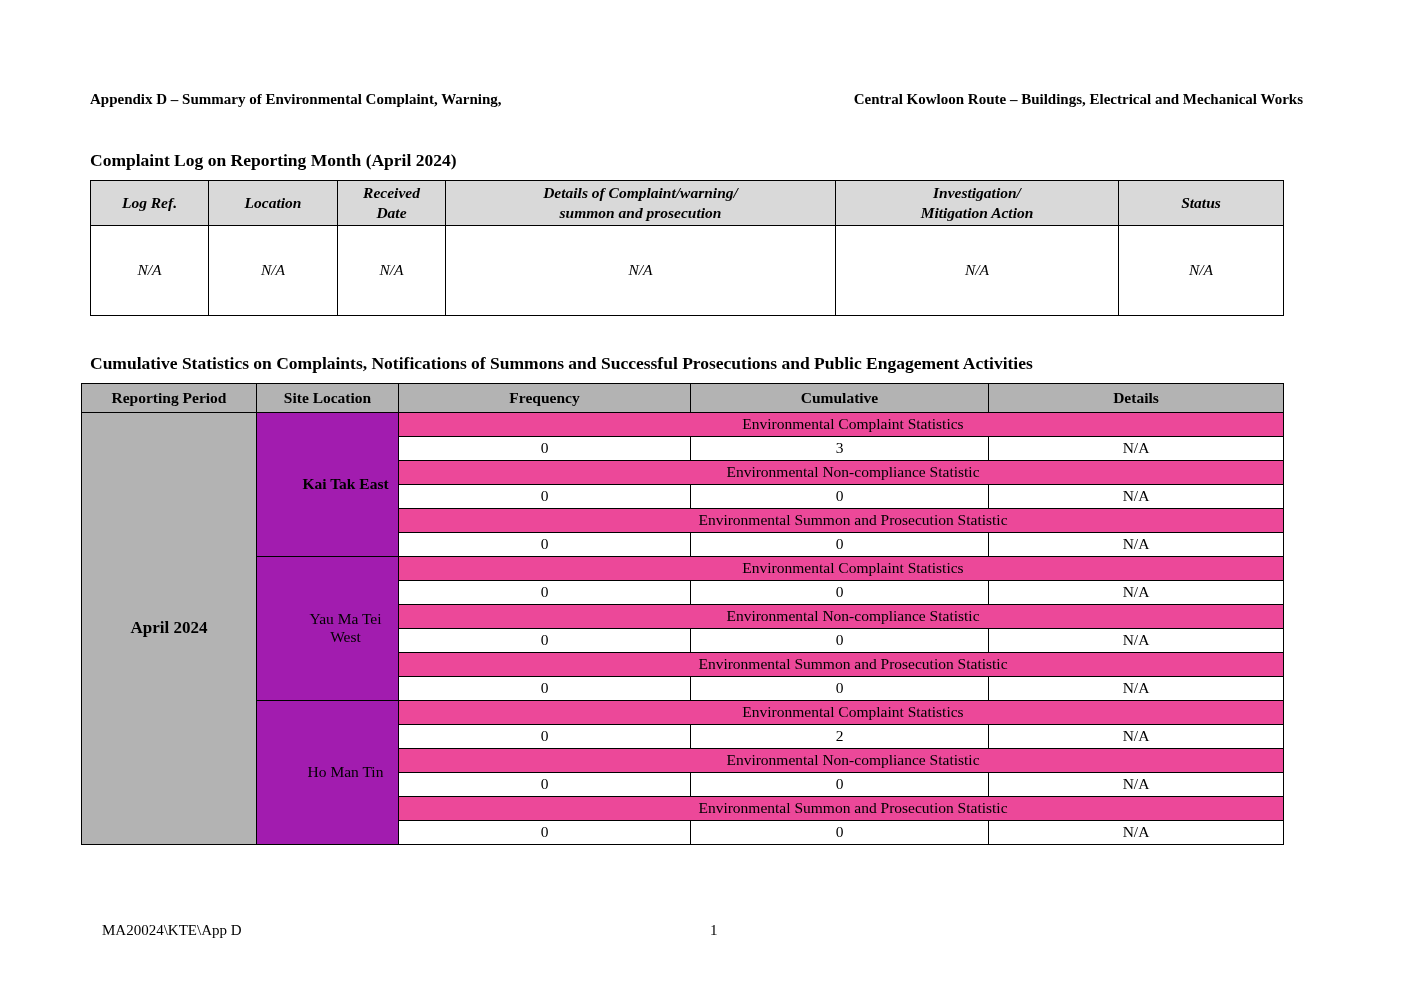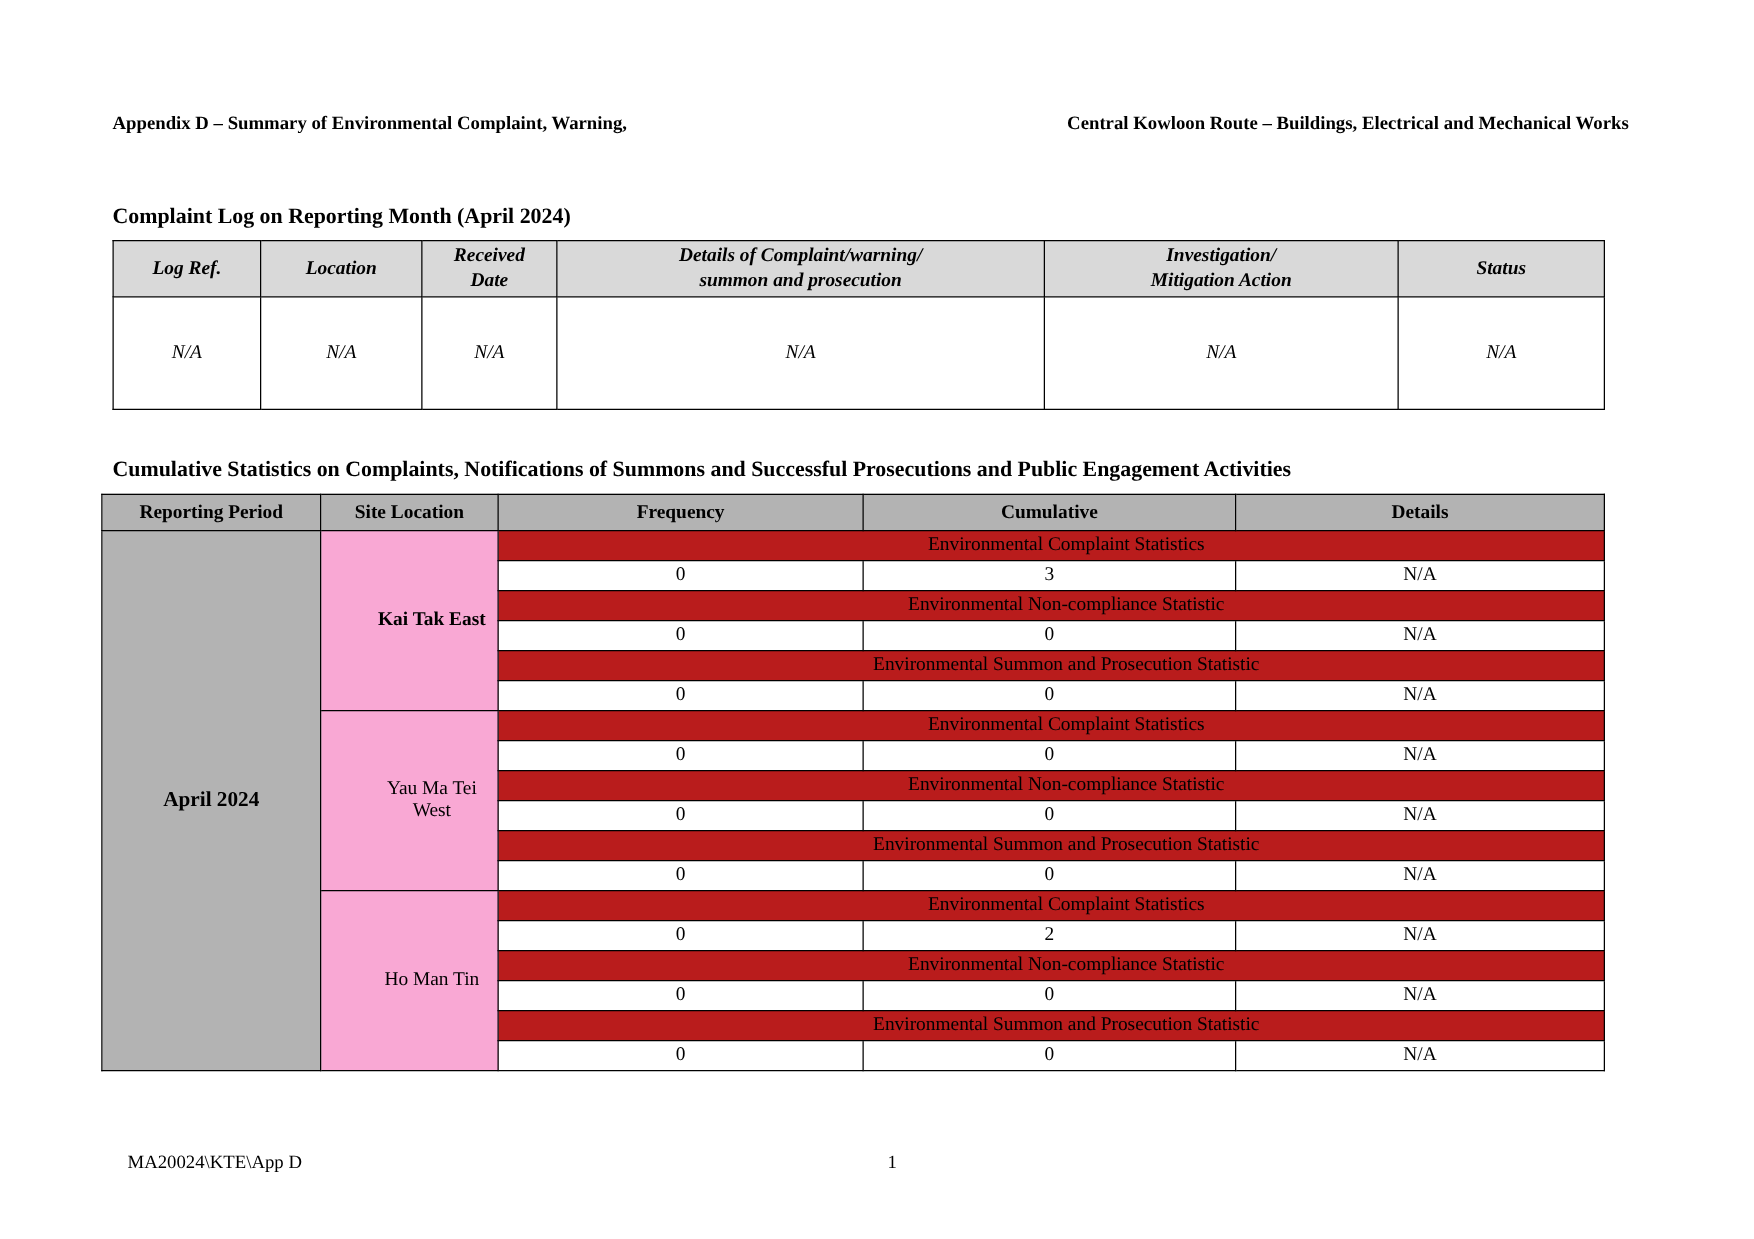--- a/index.html
+++ b/index.html
@@ -24,21 +24,21 @@
     font-size: 15px;
     line-height: 1.32;
   }
   .doc-header .right { text-align: right; }
   
   .section-title {
     font-weight: bold;
     font-size: 17.5px;
     line-height: 1.2;
   }
-  .title-1 { margin-top: 52px; }
+  .title-1 { margin-top: 40px; }
   .title-2 { margin-top: 37px; font-family: Liberation Serif, serif; }
   
   table { border-collapse: collapse; table-layout: fixed; }
   th, td { border: 1px solid #000; text-align: center; vertical-align: middle; }
   
   .log-table { width: 1193px; margin-top: 9px; font-style: italic; }
   .log-table th {
     background: #d9d9d9;
     font-size: 15.5px;
     font-weight: bold;
@@ -60,23 +60,23 @@
     height: 29px;
     padding: 2px 16px;
   }
   .cum-table td { font-size: 15.5px; height: 24px; padding: 1px 4px; }
   .cum-table td.period {
     background: #b3b3b3;
     font-weight: bold;
     font-size: 17px;
     margin-top: 20px;
   }
-  .cum-table td.site { background: #f9a8d4; padding-left: 40px; }
+  .cum-table td.site { background: #a21caf; padding-left: 40px; }
   .cum-table td.site.emph { font-weight: bold; }
-  .cum-table td.band { background: #b91c1c; padding-left: 28px; }
+  .cum-table td.band { background: #ec4899; padding-left: 28px; }
   .cum-table td.val { background: #ffffff; }
   
   .doc-footer {
     position: absolute;
     top: 922px;
     left: 0;
     width: 1403px;
     font-size: 15px;
   }
   .doc-footer .ref { position: absolute; left: 102px; top: 0; }

